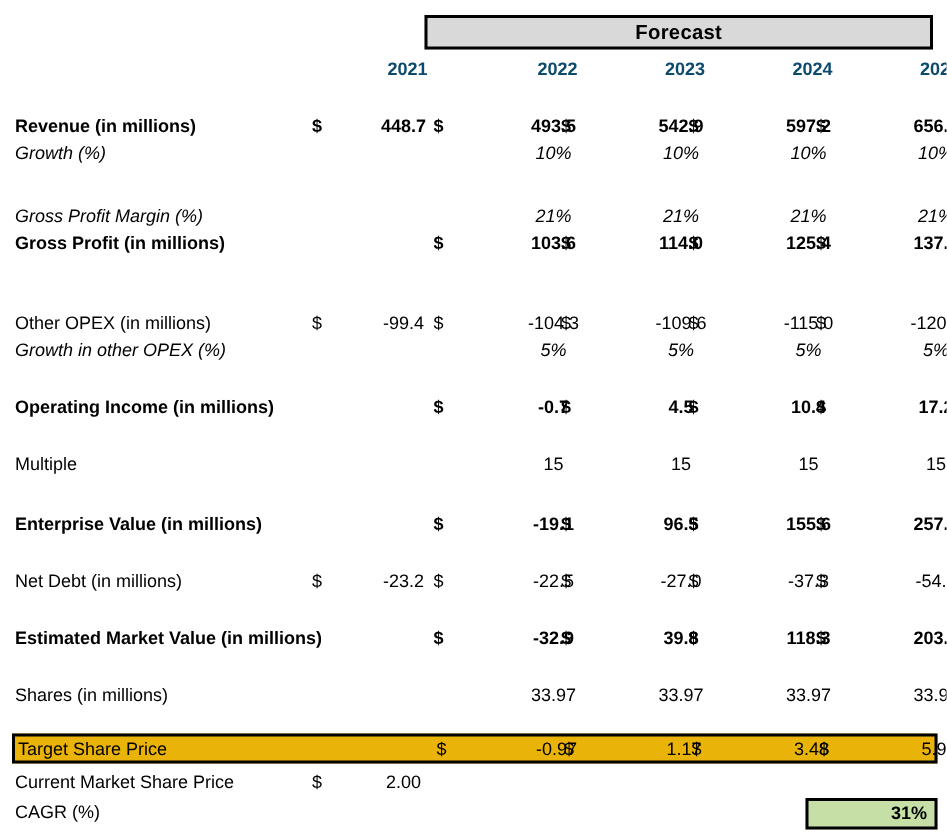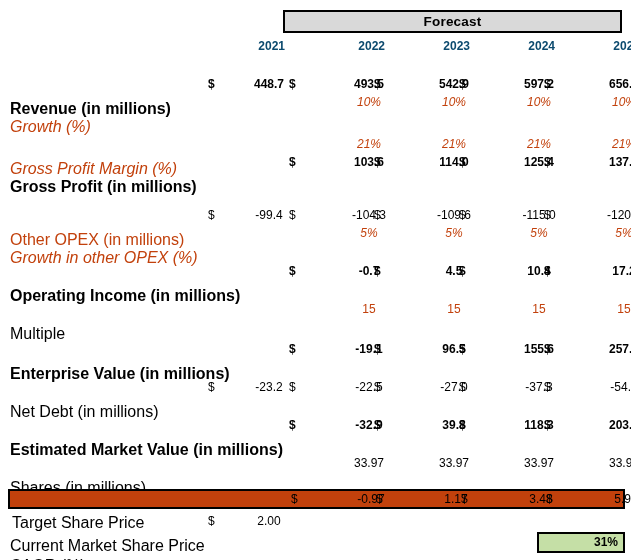--- a/index.html
+++ b/index.html
@@ -47,22 +47,21 @@
     left: 0;
     width: 631px;
     height: 17px;
     line-height: 17px;
   }
   .label {
     position: absolute;
     left: 10px;
     top: 0;
     white-space: nowrap;
-    font-size: 16px;
-    margin-top: 24px;
+    font-size: 12px;
   }
 
   
   .cur {
     position: absolute;
     top: 0;
     width: 12px;
     text-align: left;
     font-size: 12px;
   }
@@ -82,42 +81,42 @@
   .col2-num { left: 311px; }
   .col3-cur { left: 374px; }
   .col3-num { left: 396px; }
   .col4-cur { left: 459px; }
   .col4-num { left: 481px; }
   .col5-cur { left: 544px; }
   .col5-num { left: 566px; }
 
   
   .bold   { font-weight: bold; }
-  .blue   { color: #c2410c; }
+  .blue   { color: #000000; }
   .italic { font-style: italic; }
   .grey   { color: #0c4a6e; font-weight: bold; }
 
   
   .year-row { position: absolute; left: 0; top: 38px; width: 631px; height: 16px; line-height: 16px; }
   .year {
     position: absolute;
     top: 0;
     width: 74px;
     text-align: right;
     font-size: 12px;
   }
 
   
   .band {
     position: absolute;
     left: 8px;
     top: 489px;
     width: 617px;
     height: 20px;
-    background: #c2410c;
+    background: #eab308;
     border: 2px solid #000000;
     box-sizing: border-box;
   }
   .band .label { left: 2px; line-height: 16px; top: 0; }
   .band .cur, .band .num { line-height: 16px; top: 0; }
   .band .col2-cur { left: 281px; }
   .band .col2-num { left: 303px; }
   .band .col3-cur { left: 366px; }
   .band .col3-num { left: 388px; }
   .band .col4-cur { left: 451px; }

